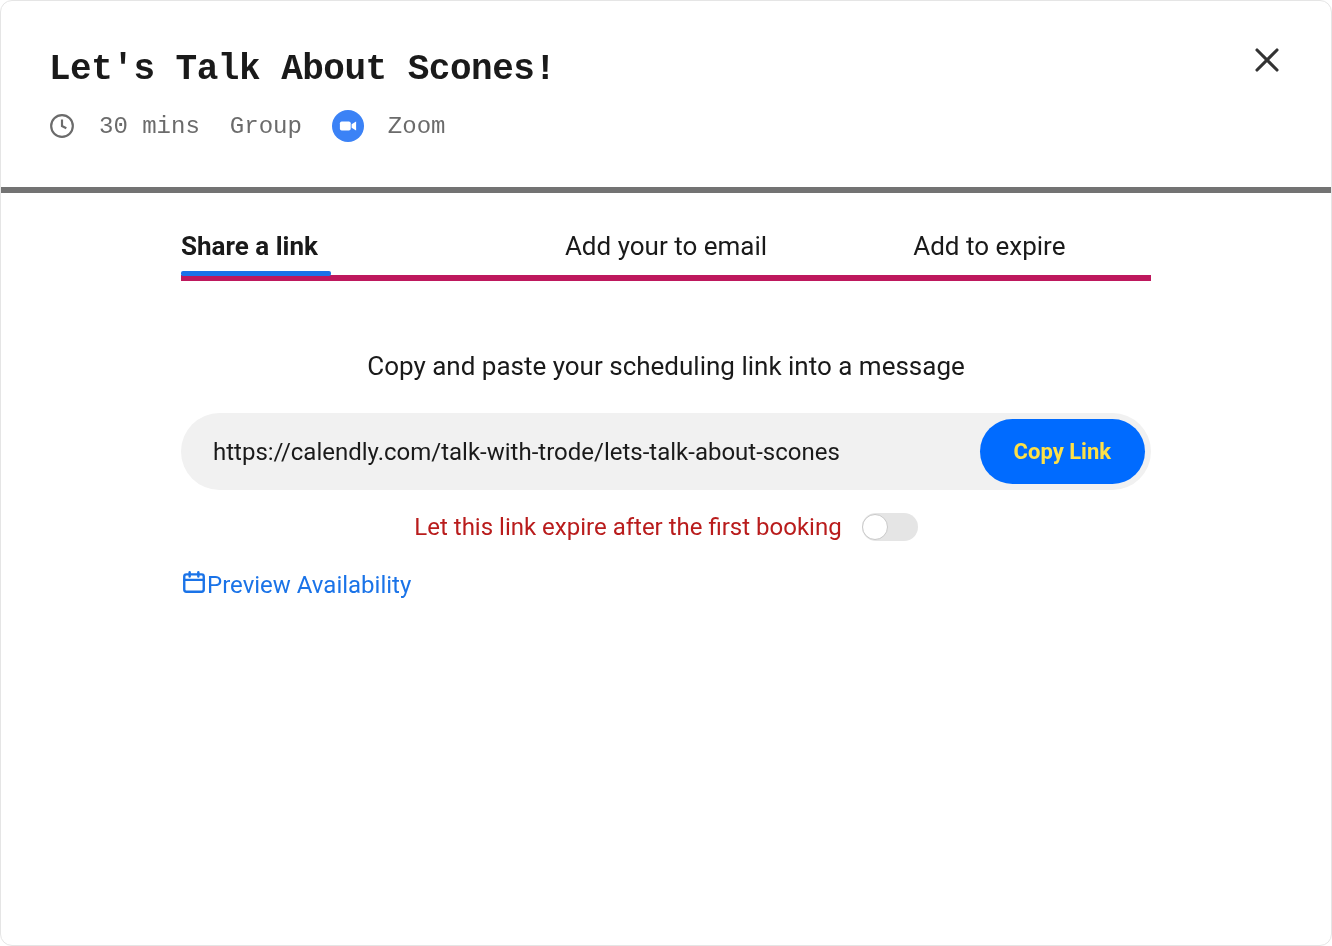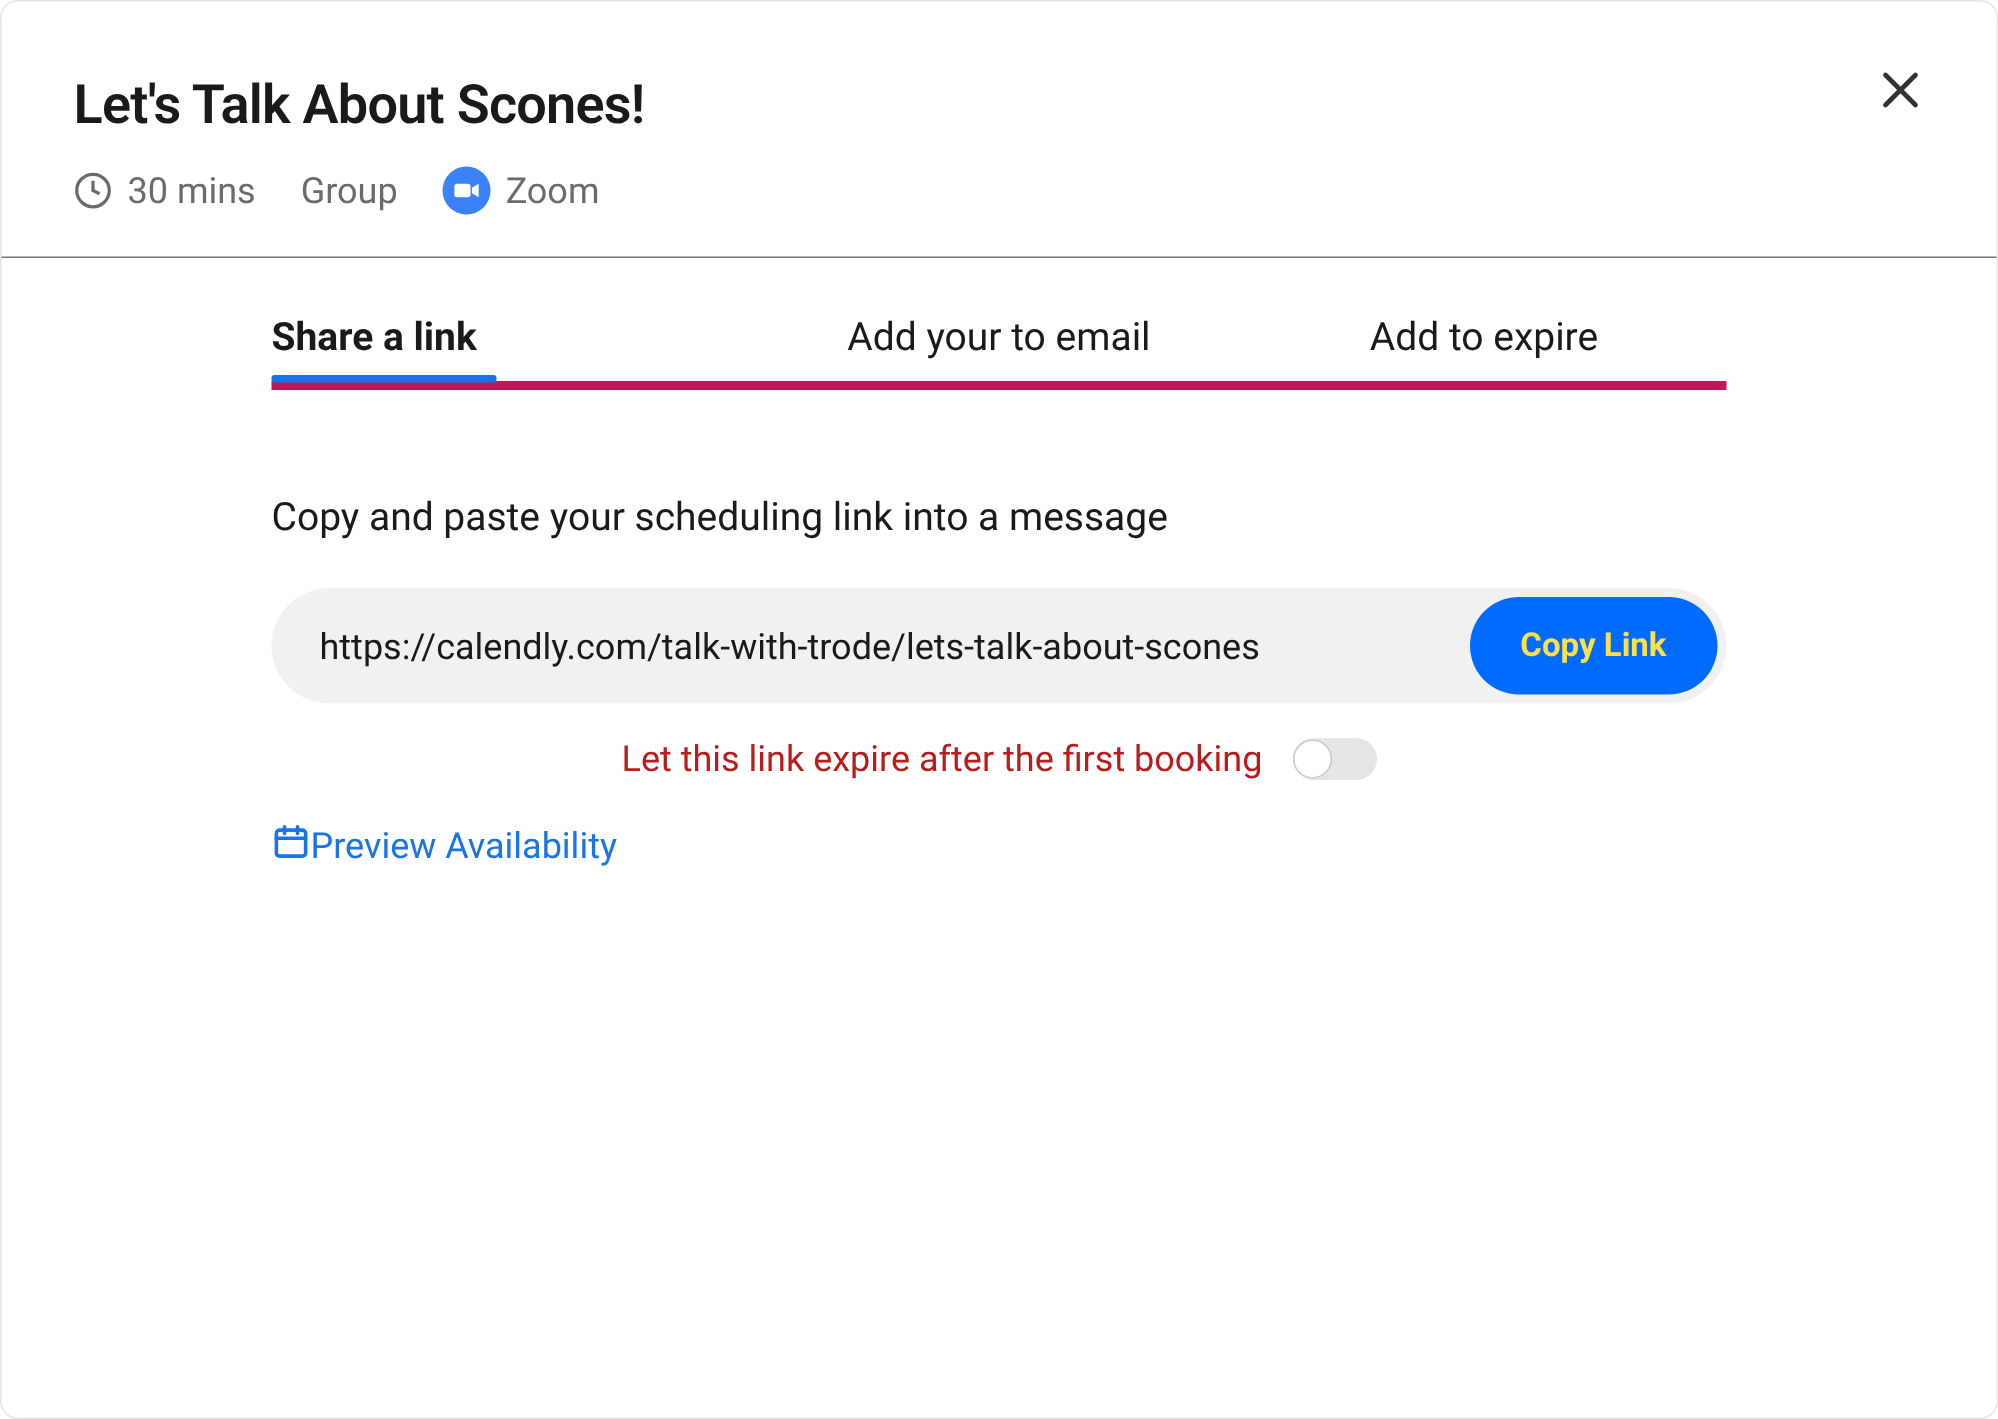--- a/index.html
+++ b/index.html
@@ -14,42 +14,43 @@
     }
     .modal {
       width: 1332px;
       height: 946px;
       border: 1px solid #e5e5e5;
       border-radius: 12px;
       position: relative;
       background: #fff;
     }
     .modal-header {
-      padding: 48px 48px 28px 48px;
-      border-bottom: 1px solid #737373;
+      padding: 48px 48px 45px 48px;
+      border-bottom: 6px solid #737373;
       position: relative;
+      font-family: Liberation Mono, monospace;
     }
     .modal-title {
       font-size: 36px;
       font-weight: 600;
       color: #1a1a1a;
       letter-spacing: -0.5px;
       margin-bottom: 20px;
     }
     .meta-row {
       display: flex;
       align-items: center;
       gap: 30px;
       font-size: 24px;
       color: #6b6b6b;
     }
     .meta-item {
       display: flex;
       align-items: center;
-      gap: 10px;
+      gap: 24px;
     }
     .icon-clock {
       width: 26px;
       height: 26px;
       flex-shrink: 0;
     }
     .zoom-icon {
       width: 32px;
       height: 32px;
       background: #3b82f6;
@@ -130,20 +131,21 @@
     .content {
       width: 970px;
       max-width: 100%;
       margin: 0 auto;
       padding-top: 70px;
     }
     .instruction {
       font-size: 26px;
       color: #1a1a1a;
       margin-bottom: 32px;
+      text-align: center;
     }
     .link-row {
       display: flex;
       align-items: center;
       background: #f1f1f1;
       border-radius: 999px;
       padding: 6px 6px 6px 32px;
       gap: 32px;
     }
     .link-text {

